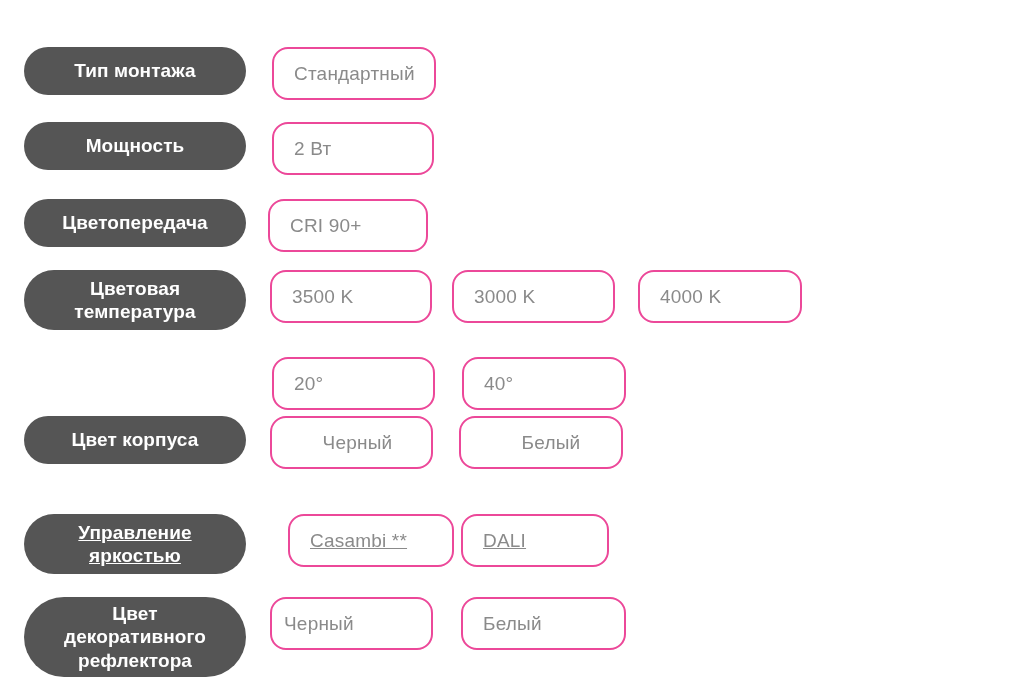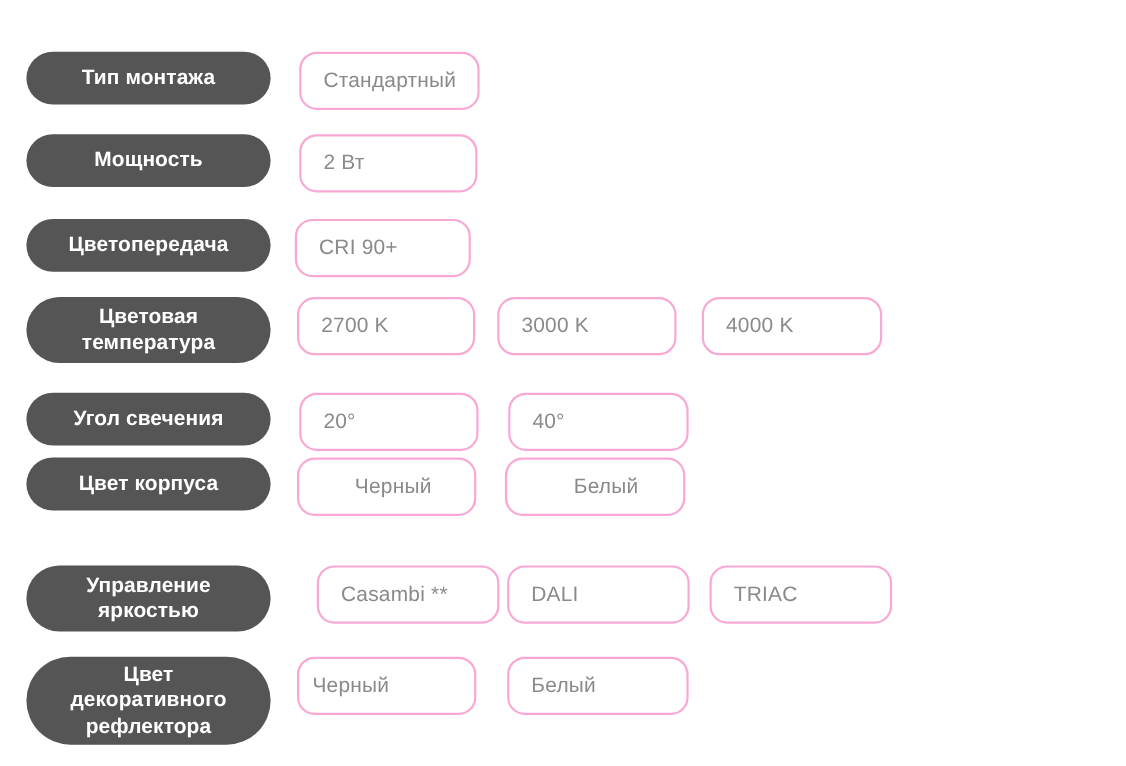--- a/index.html
+++ b/index.html
@@ -39,61 +39,61 @@
     line-height: 1.22;
     padding: 6px 14px;
     width: 222px;
   }
 
   
   .option-pill {
     position: absolute;
     box-sizing: border-box;
     background: #ffffff;
-    border: 2px solid #f9a8d4;
+    border: 2px solid #ec4899;
     border-radius: 16px;
     color: #8a8a8a;
     font-size: 19px;
     font-weight: 400;
     letter-spacing: 0.2px;
     display: flex;
     align-items: center;
     justify-content: flex-start;
     padding-left: 20px;
     height: 53px;
   }
 
   
   .r1 { top: 47px; }
   .r2 { top: 122px; }
   .r3 { top: 199px; }
   .r4 { top: 270px; }
   .r5 { top: 357px; }
   .r6 { top: 416px; justify-content: center; }
-  .r7 { top: 514px; }
+  .r7 { top: 514px; text-decoration: underline; }
   .r8 { top: 597px; }
 
   
   .lbl-h1 { height: 48px; }
   .lbl-h2 { height: 60px; }
   .lbl-h3 { height: 80px; }
 
   
   .c1-a { left: 272px; width: 164px; }
   .c1-b { left: 272px; width: 162px; }
   .c1-c { left: 268px; width: 160px; }
   .c1-d { left: 270px; width: 162px; }
   .c1-e { left: 272px; width: 163px; }
   .c1-f { left: 270px; width: 163px; padding-left: 12px; }
   .c1-g { left: 288px; width: 166px; }
 
   .c2-a { left: 452px; width: 163px; }
   .c2-b { left: 462px; width: 164px; }
   .c2-c { left: 459px; width: 164px; }
-  .c2-d { left: 461px; width: 166px; }
+  .c2-d { left: 461px; width: 148px; }
   .c2-e { left: 461px; width: 165px; }
 
   .c3-a { left: 638px; width: 164px; }
   .c3-b { left: 645px; width: 166px; }
 
   .label-line { display: block; }
 </style>
 </head>
 <body>
 
@@ -120,32 +120,29 @@
     <span>CRI 90+</span>
   </div>
 
   <div class="label-pill r4 lbl-h2">
     <div>
       <span class="label-line">Цветовая</span>
       <span class="label-line">температура</span>
     </div>
   </div>
   <div class="option-pill r4 c1-d">
-    <span>2700 K</span>
+    <span>3500 K</span>
   </div>
   <div class="option-pill r4 c2-a">
     <span>3000 K</span>
   </div>
   <div class="option-pill r4 c3-a">
     <span>4000 K</span>
   </div>
 
-  <div class="label-pill r5 lbl-h1">
-    <span class="label-line">Угол свечения</span>
-  </div>
   <div class="option-pill r5 c1-e">
     <span>20°</span>
   </div>
   <div class="option-pill r5 c2-b">
     <span>40°</span>
   </div>
 
   <div class="label-pill r6 lbl-h1">
     <span class="label-line">Цвет корпуса</span>
   </div>
@@ -161,23 +158,20 @@
       <span class="label-line">Управление</span>
       <span class="label-line">яркостью</span>
     </div>
   </div>
   <div class="option-pill r7 c1-g">
     <span>Casambi **</span>
   </div>
   <div class="option-pill r7 c2-d">
     <span>DALI</span>
   </div>
-  <div class="option-pill r7 c3-b">
-    <span>TRIAC</span>
-  </div>
 
   <div class="label-pill r8 lbl-h3">
     <div>
       <span class="label-line">Цвет</span>
       <span class="label-line">декоративного</span>
       <span class="label-line">рефлектора</span>
     </div>
   </div>
   <div class="option-pill r8 c1-f">
     <span>Черный</span>

